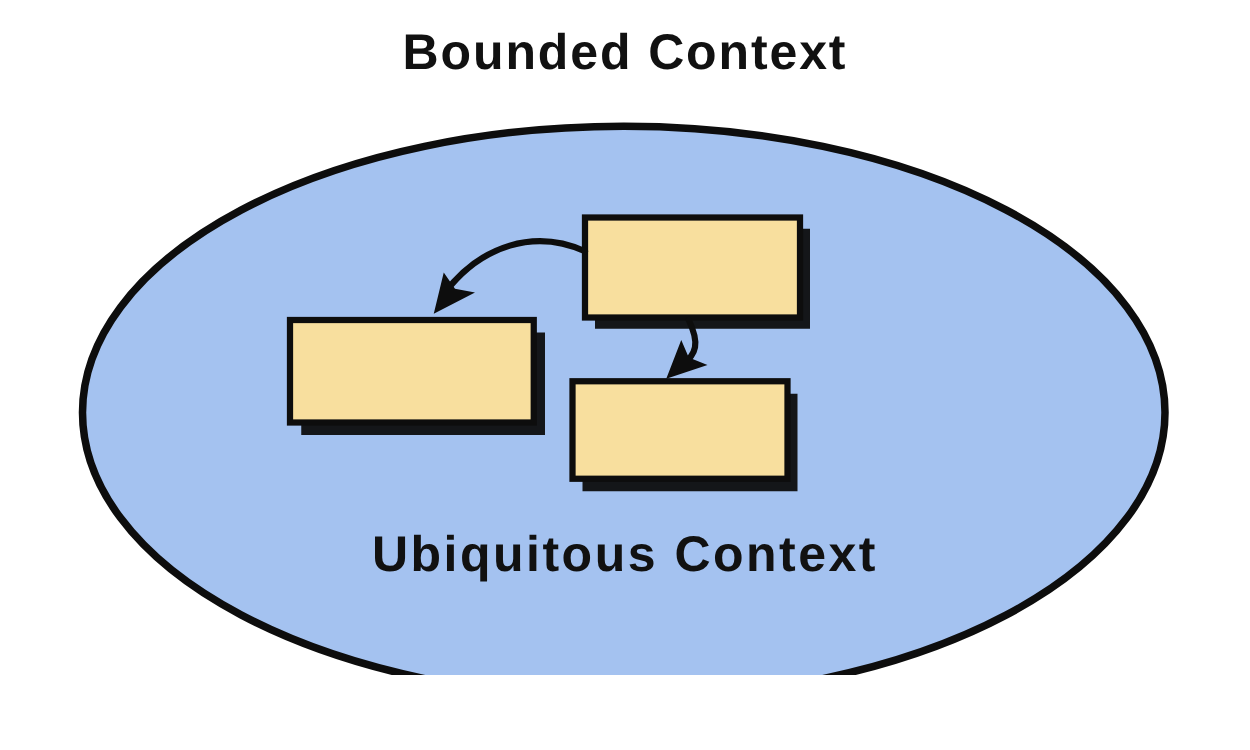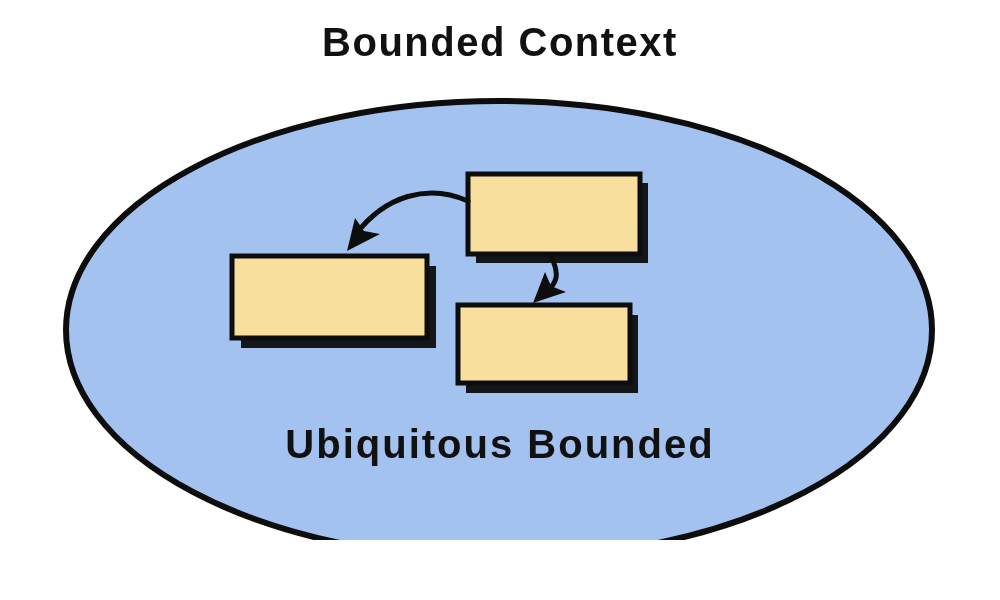--- a/index.html
+++ b/index.html
@@ -102,15 +102,15 @@
       <path class="arrow-path" d="M 468 201 C 428 183, 385 196, 356 234"></path>
       <path class="arrow-head" d="M 347 251 L 355 218 L 364 231 L 380 234 Z"></path>
     </g>
 
     <g>
       <path class="arrow-path" d="M 551 256 C 560 275, 557 283, 546 292"></path>
       <path class="arrow-head" d="M 533 303 L 545 272 L 551 286 L 566 292 Z"></path>
     </g>
   </svg>
 
-  <div class="ellipse-label">Ubiquitous Bounded</div>
+  <div class="ellipse-label">Ubiquitous Context</div>
 
 </div>
 
 </body></html>

